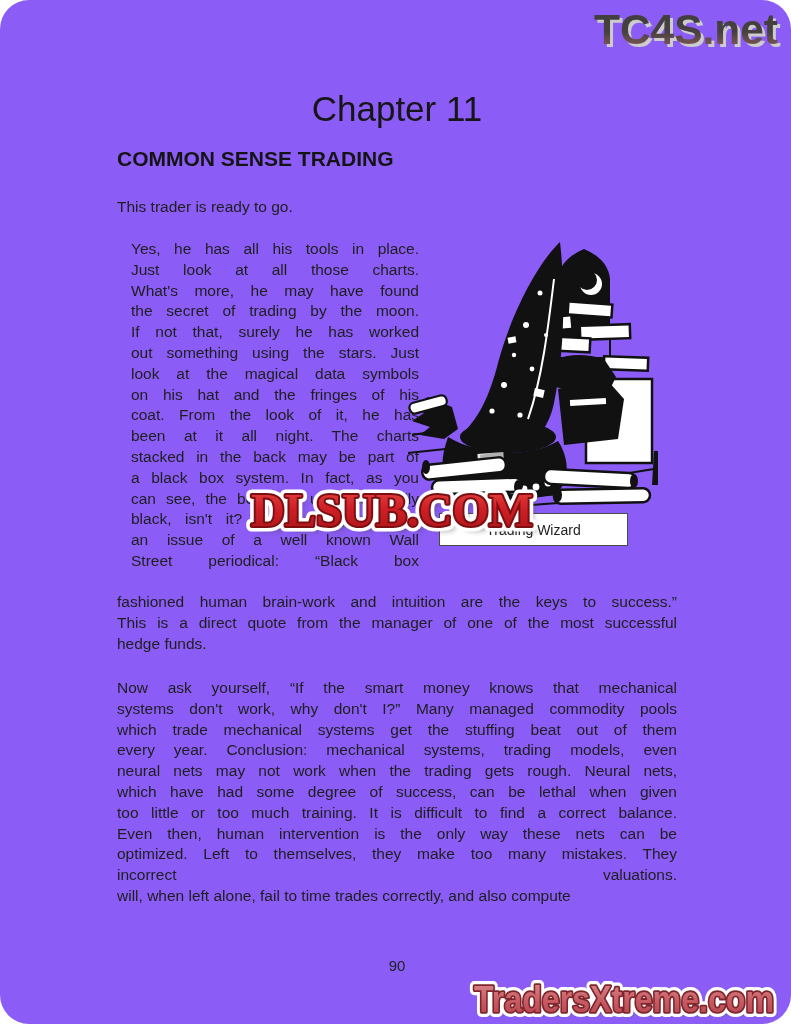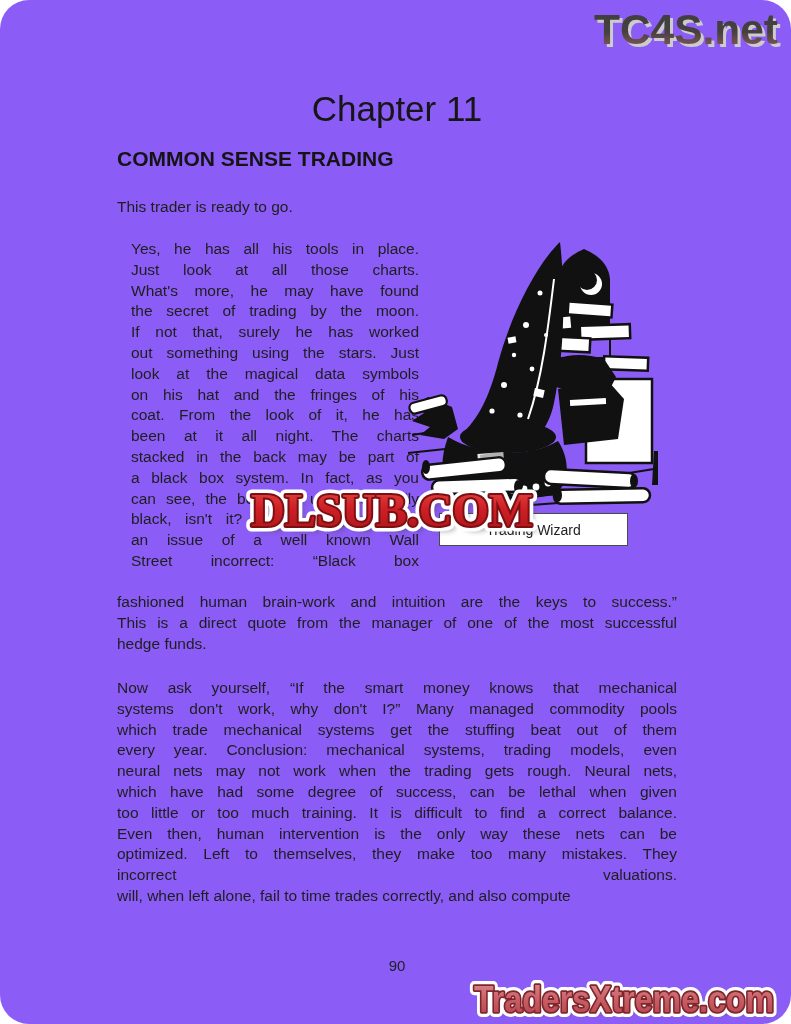--- a/index.html
+++ b/index.html
@@ -86,21 +86,21 @@
       <div class="tl">out something using the stars.  Just</div>
       <div class="tl">look at the magical data symbols</div>
       <div class="tl">on his hat and the fringes of his</div>
       <div class="tl">coat.  From the look of it, he has</div>
       <div class="tl">been at it all night. The charts</div>
       <div class="tl">stacked in the back may be part of</div>
       <div class="tl">a black box system.  In fact, as you</div>
       <div class="tl">can see, the box he's using is totally</div>
       <div class="tl">black, isn't it?  Here's a quote from</div>
       <div class="tl">an issue of a well known Wall</div>
-      <div class="tl">Street incorrect: “Black box</div>
+      <div class="tl">Street periodical: “Black box</div>
     </div>
 
   <div class="figure">
     <svg width="250" height="272" viewBox="0 0 250 272">
 
       <g stroke="#111" stroke-width="2" fill="none">
         <path d="M4 196 L42 190"></path>
           <path d="M0 214 L56 208"></path>
           <path d="M16 230 L120 240"></path>
         <path d="M66 262 L190 252"></path>

